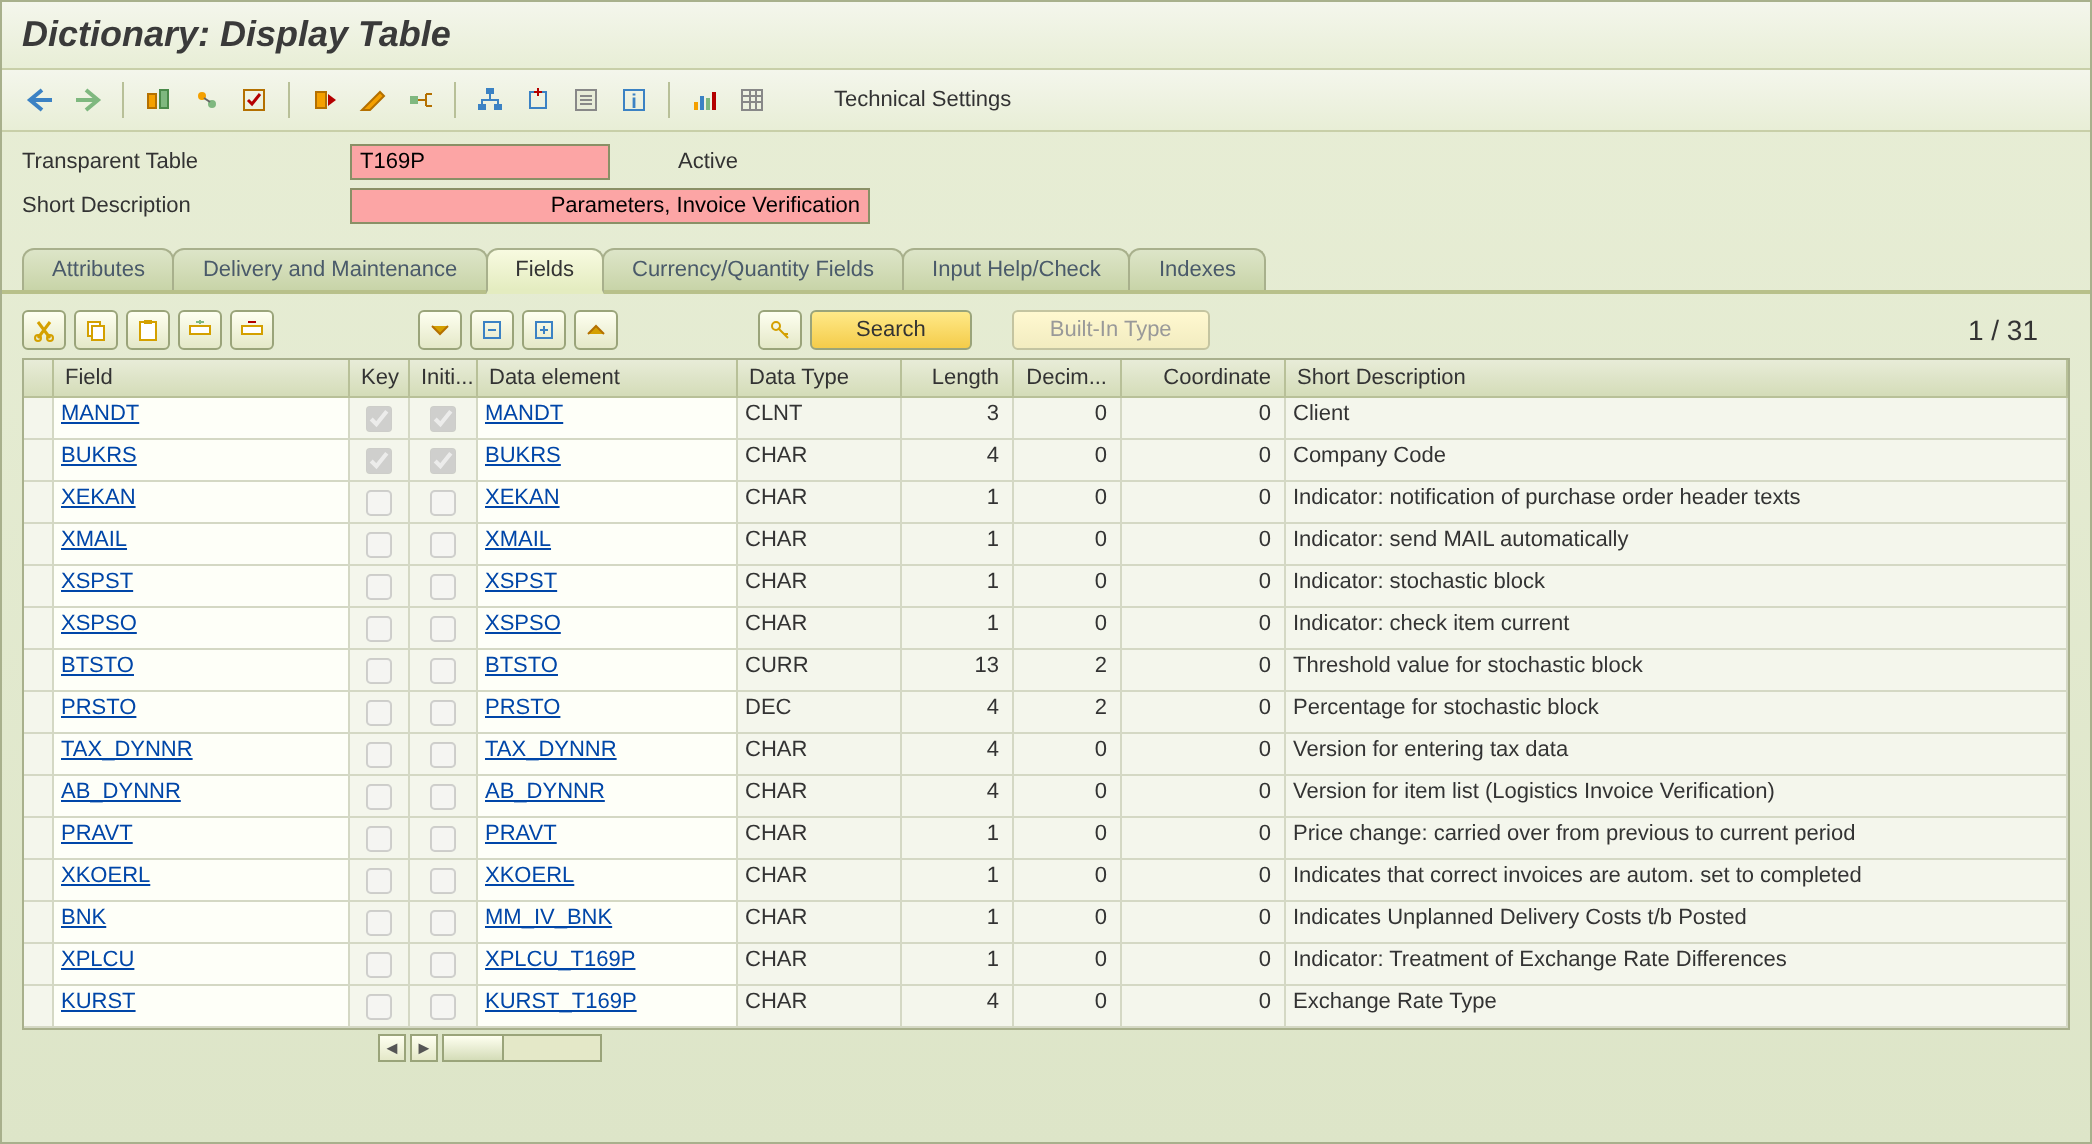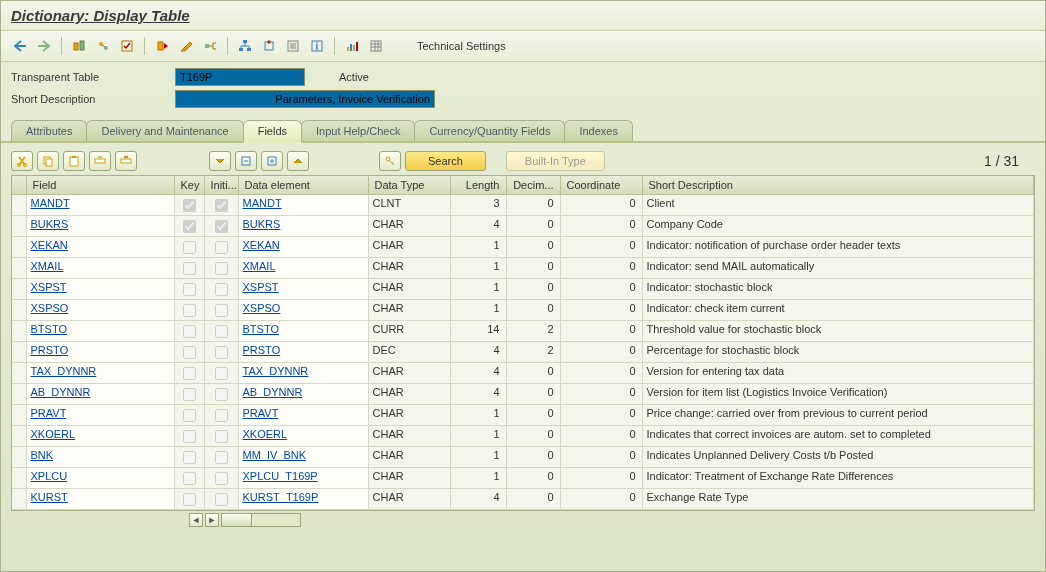--- a/index.html
+++ b/index.html
@@ -11,21 +11,21 @@
     height: 572px;
     overflow: hidden;
     color: #333;
     border: 1px solid #a8b08c;
   }
   .title-bar {
     background: linear-gradient(to bottom, #f4f6ec 0%, #e8eed6 100%);
     padding: 6px 10px;
     border-bottom: 1px solid #c8cfa8;
   }
-  .title-bar h1 { font-size: 15px; font-style: italic; font-weight: bold; color: #3a3a3a; text-decoration: underline; }
+  .title-bar h1 { font-size: 18px; font-style: italic; font-weight: bold; color: #3a3a3a; }
   .toolbar {
     display: flex;
     align-items: center;
     gap: 2px;
     padding: 4px 8px;
     background: linear-gradient(to bottom, #f4f6ec 0%, #e8eed6 100%);
     border-bottom: 1px solid #c8cfa8;
   }
   .tb-sep {
     width: 1px; height: 18px; background: #b8c098; margin: 0 4px;
@@ -38,21 +38,21 @@
     cursor: pointer;
   }
   .tb-label { margin-left: 28px; font-size: 11px; color: #333; }
   .header-fields {
     padding: 6px 10px 2px 10px;
   }
   .hf-row { display: flex; align-items: center; margin-bottom: 4px; gap: 4px; }
   .hf-label { width: 160px; color: #333; }
   .hf-input {
     width: 130px; height: 18px; border: 1px solid #8a9066; padding: 1px 4px;
-    background: #0369a1; font-size: 11px;
+    background: #fca5a5; font-size: 11px;
   }
   .hf-status { margin-left: 30px; color: #333; }
   .tab-strip {
     display: flex;
     align-items: flex-end;
     padding: 6px 10px 0 10px;
     position: relative;
     gap: 0;
     border-bottom: 2px solid #b8c08a;
   }
@@ -309,22 +309,22 @@
   <div class="hf-row">
     <span class="hf-label">Short Description</span>
     <input class="hf-input" style="width: 260px; text-align: right;" readonly="" value="Parameters, Invoice Verification">
   </div>
 </div>
 
 <div class="tab-strip">
   <div class="tab">Attributes</div>
   <div class="tab">Delivery and Maintenance</div>
   <div class="tab active">Fields</div>
+  <div class="tab">Currency/Quantity Fields</div>
   <div class="tab">Input Help/Check</div>
-  <div class="tab">Currency/Quantity Fields</div>
   <div class="tab">Indexes</div>
 </div>
 
 <div class="tab-panel">
   <div class="panel-toolbar">
     <span class="smbtn">
         <svg width="12" height="12">
           <path d="M3 2 L9 10 M9 2 L3 10" stroke="#d4a000" stroke-width="1.5"></path>
           <circle cx="3" cy="10" r="1.5" fill="none" stroke="#d4a000"></circle>
           <circle cx="9" cy="10" r="1.5" fill="none" stroke="#d4a000"></circle>
@@ -407,21 +407,21 @@
       <thead>
         <tr>
           <th class="row-handle"></th>
           <th>Field</th>
           <th>Key</th>
           <th>Initi...</th>
           <th>Data element</th>
           <th>Data Type</th>
           <th style="text-align:right">Length</th>
           <th style="text-align:right">Decim...</th>
-          <th style="text-align:left">Coordinate</th>
+          <th style="text-align:right">Coordinate</th>
           <th>Short Description</th>
         </tr>
       </thead>
       <tbody id="grid-body">
           <tr>
             <td class="row-handle"></td>
             <td>
               <span class="cell-link">MANDT</span>
             </td>
             <td class="cell-chk"><input type="checkbox" checked="" disabled="" style=""></td>
@@ -582,21 +582,21 @@
             </td>
             <td class="cell-chk"><input type="checkbox" disabled="" style=""></td>
             <td class="cell-chk"><input type="checkbox" disabled="" style=""></td>
             <td>
               <span class="cell-link">BTSTO</span>
             </td>
             <td>
               <span class="cell-ro">CURR</span>
             </td>
             <td>
-              <span class="cell-ro cell-num">14</span>
+              <span class="cell-ro cell-num">13</span>
             </td>
             <td>
               <span class="cell-ro cell-num">2</span>
             </td>
             <td>
               <span class="cell-ro cell-num">0</span>
             </td>
             <td>
               <span class="cell-ro">Threshold value for stochastic block</span>
             </td>

